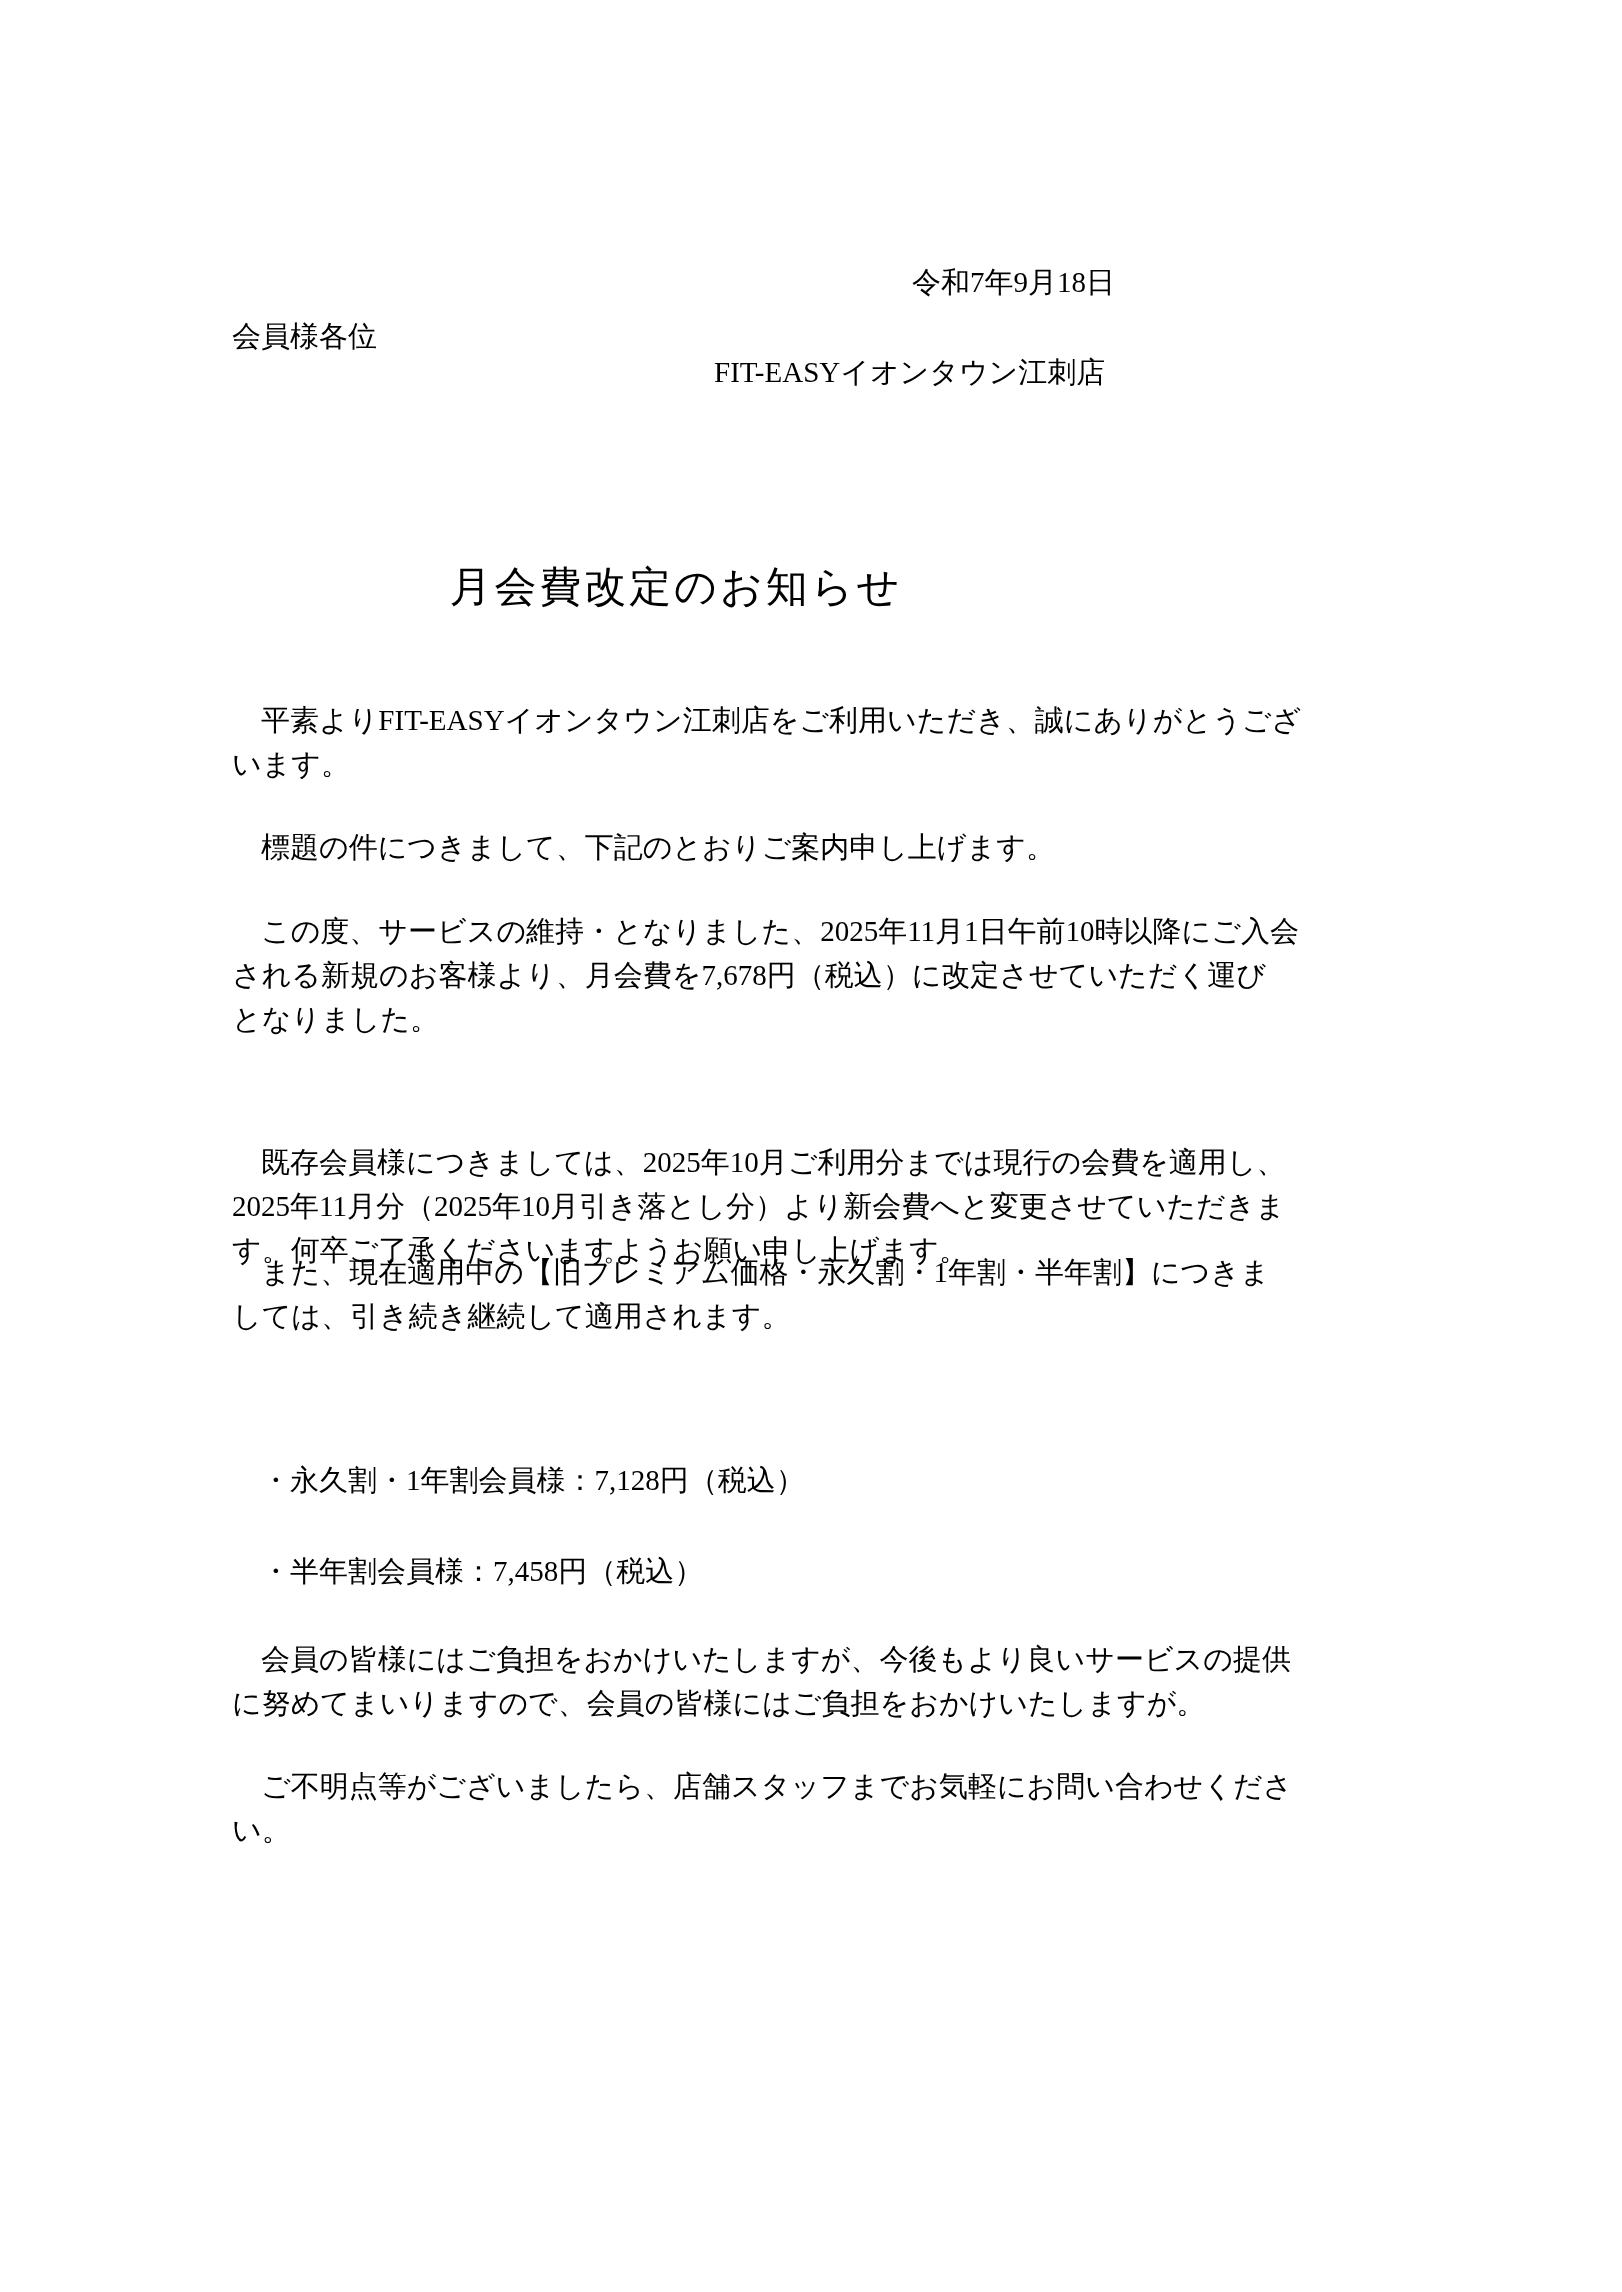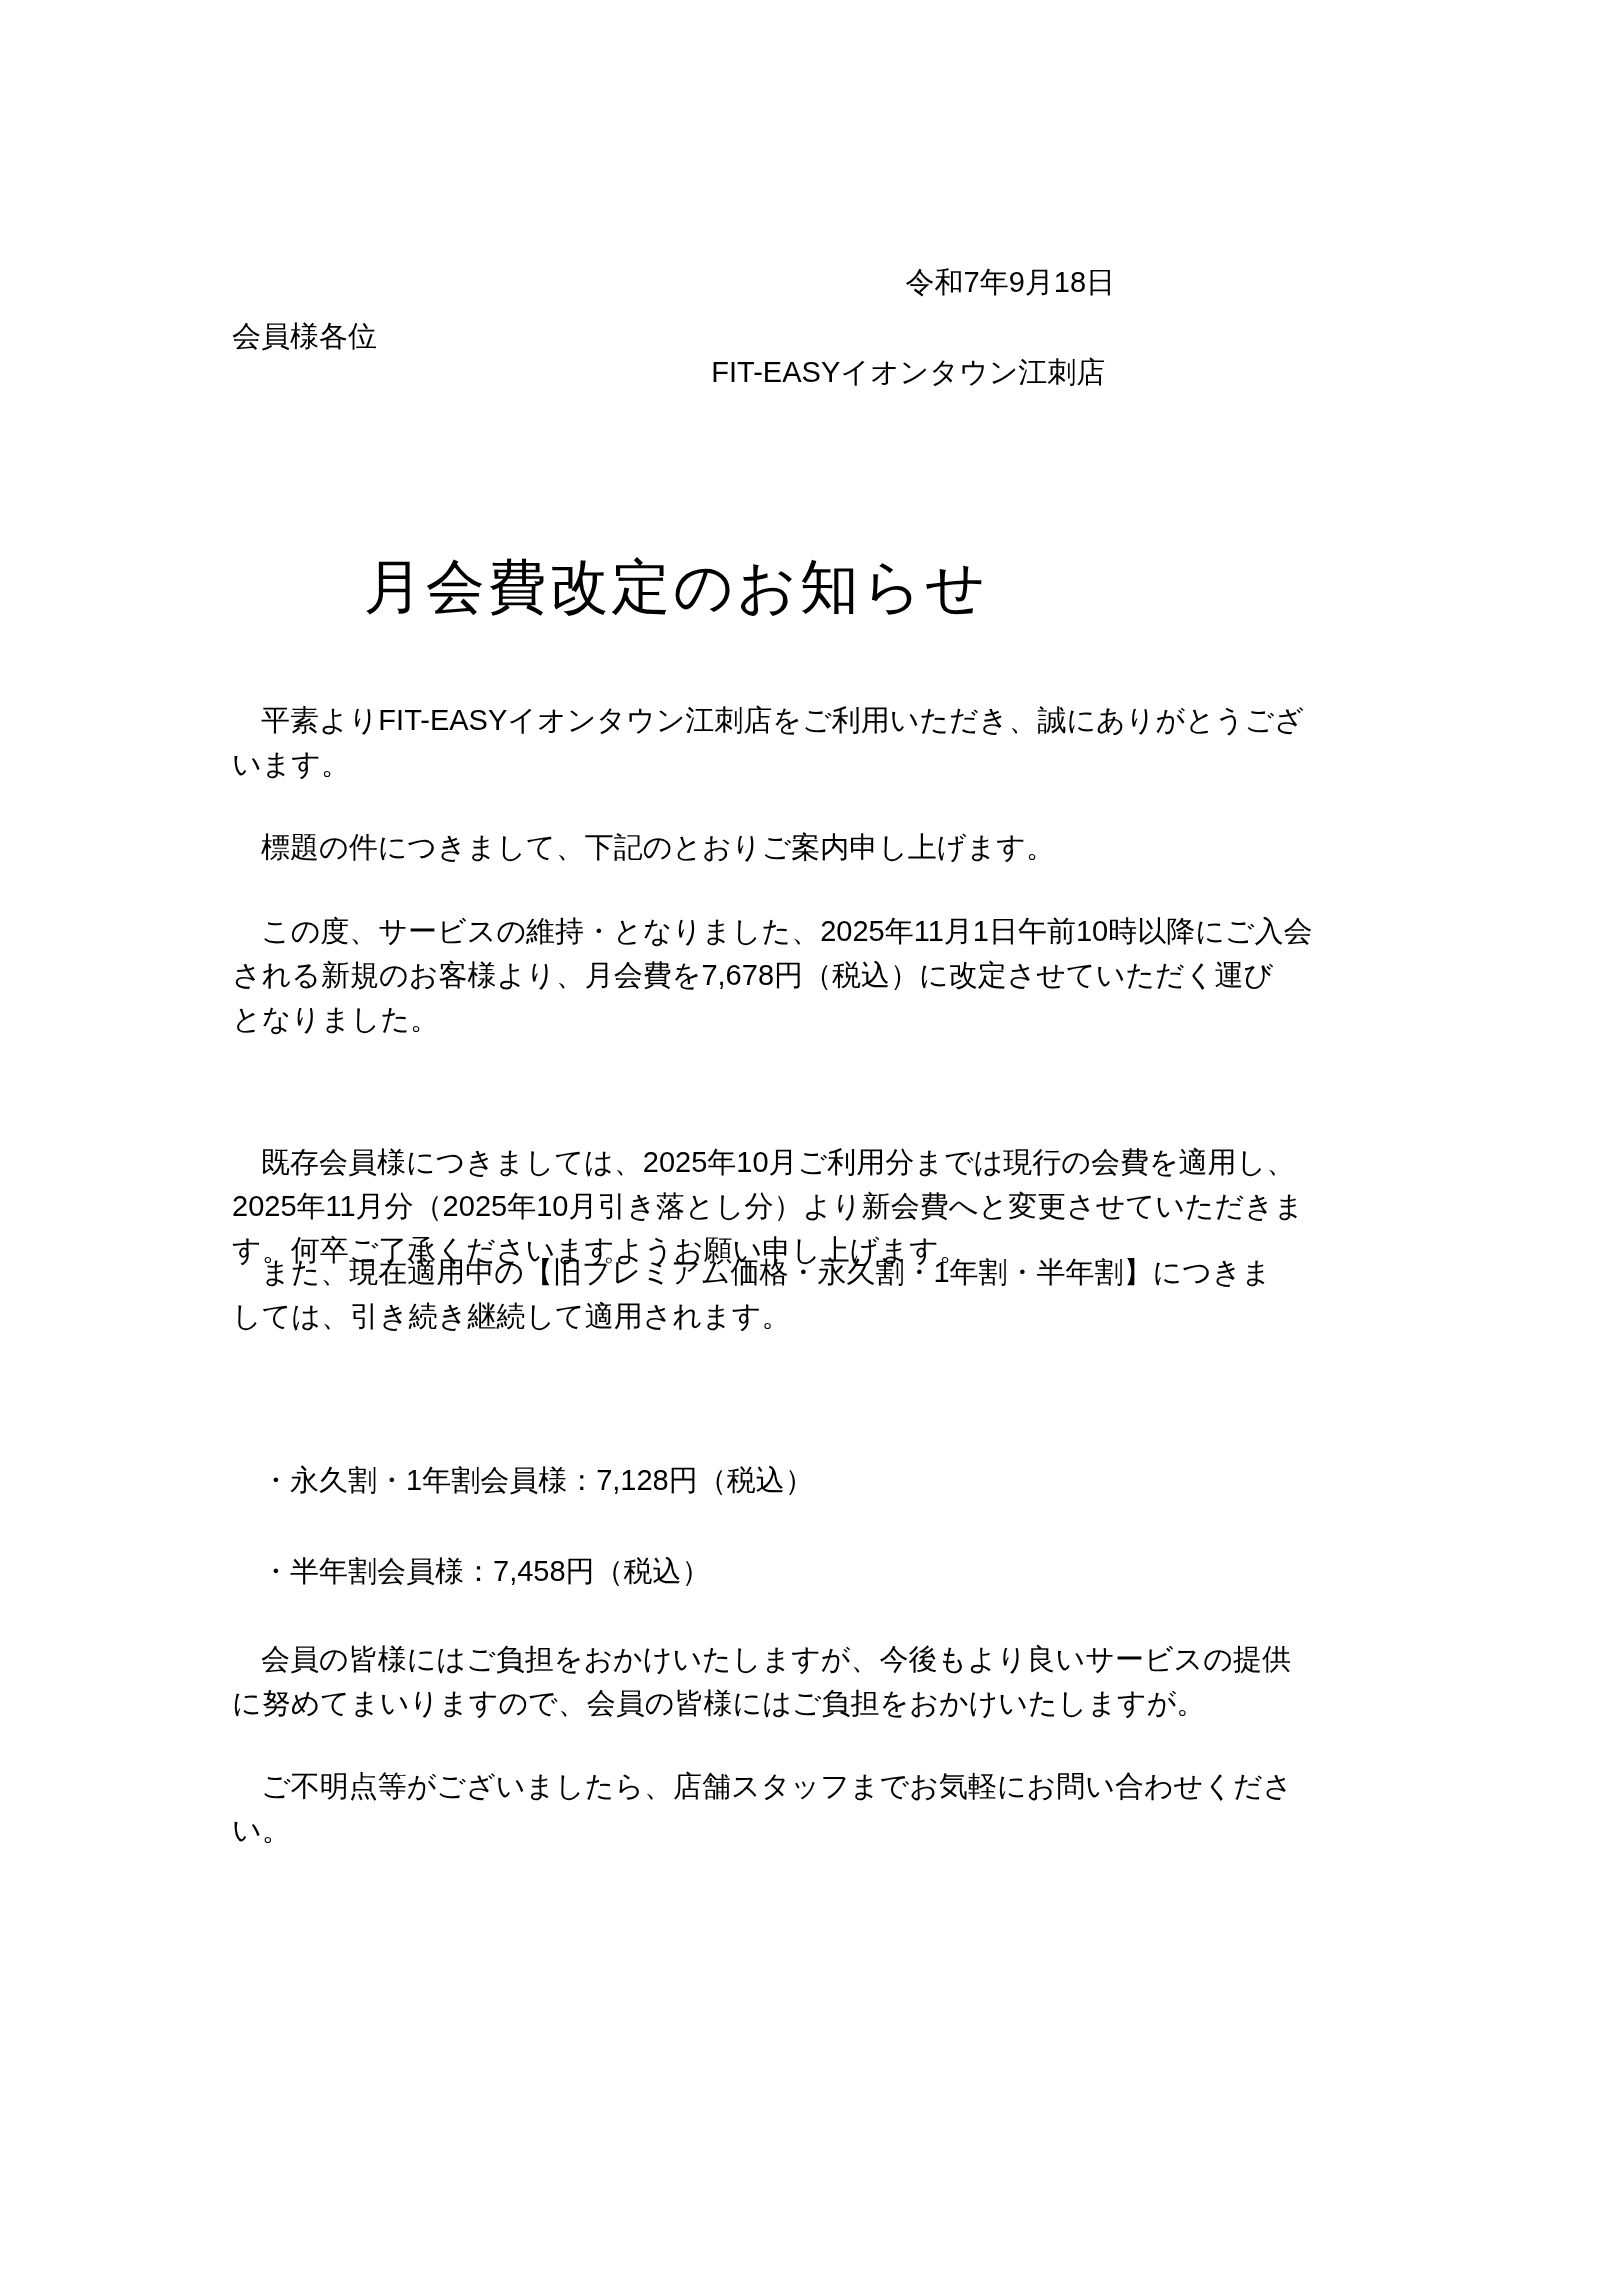--- a/index.html
+++ b/index.html
@@ -3,32 +3,32 @@
 <meta charset="utf-8">
 <style>
   html, body { margin: 0; padding: 0; }
   body { background: #ffffff; }
   .page {
     position: relative;
     width: 1352px;
     height: 2293px;
     background: #ffffff;
     color: #000000;
-    font-family: Liberation Sans, sans-serif;
+    font-family: Liberation Serif, serif;
     font-size: 29px;
     line-height: 44px;
     overflow: hidden;
   }
   .abs { position: absolute; left: 232px; right: 232px; }
   .right { text-align: right; }
   .center { text-align: center; }
   .date-line { padding-right: 4.9px; }
   .sender-line { padding-right: 14.7px; }
   .title {
-    font-size: 59px;
+    font-size: 42px;
     line-height: 55px;
     letter-spacing: 2.9px;
     font-weight: normal;
     margin: 0;
   }
   .line { white-space: pre; }
 </style>
 </head>
 <body>
 

